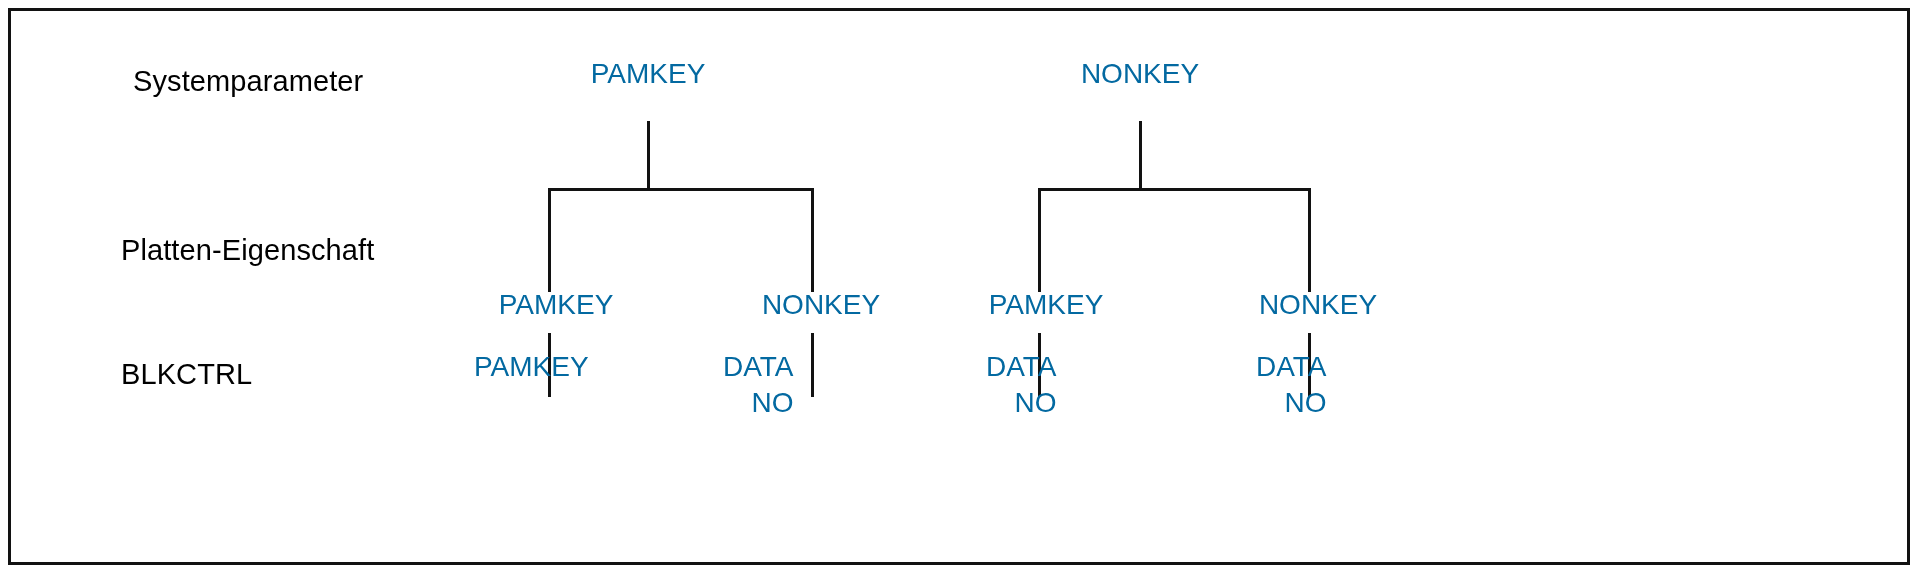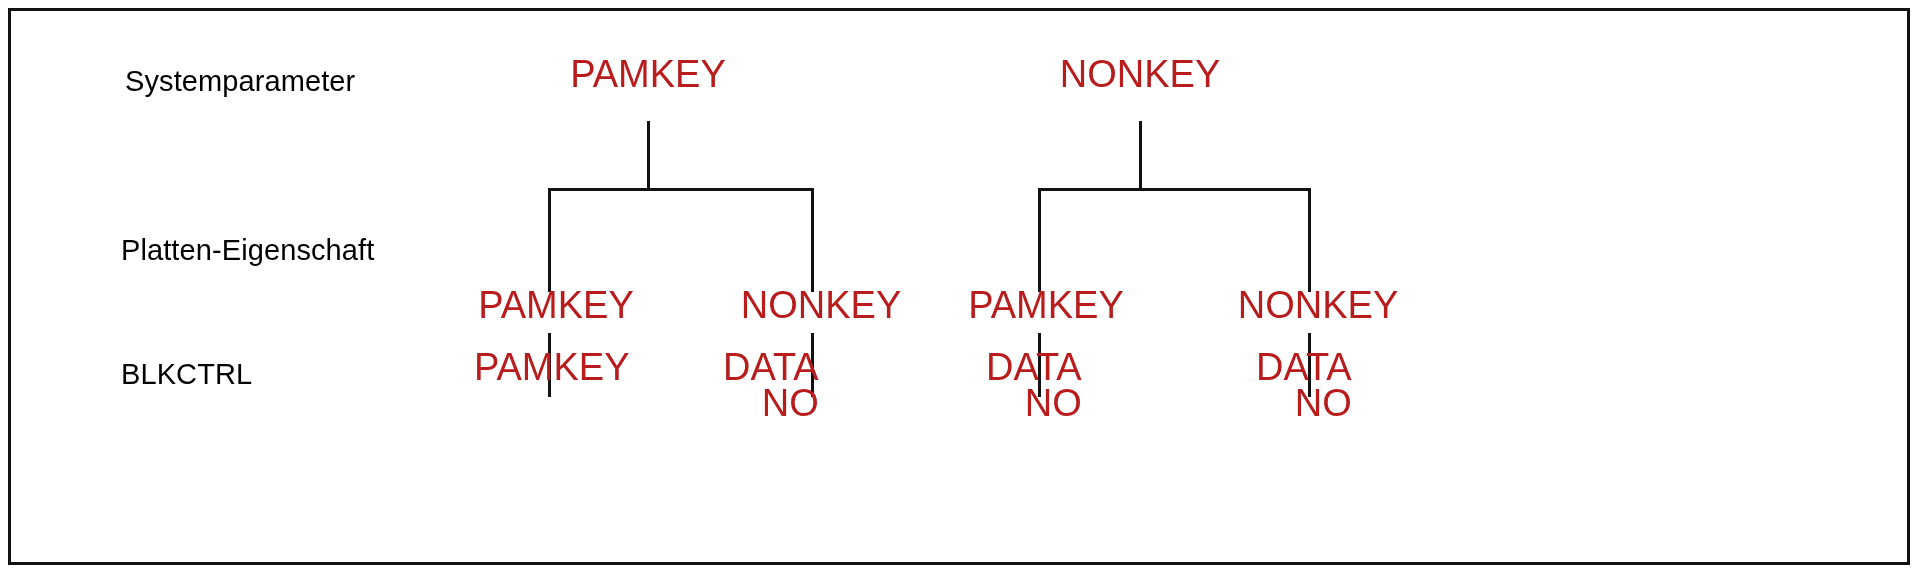--- a/index.html
+++ b/index.html
@@ -30,30 +30,30 @@
   }
   
   .row-label {
     position: absolute;
     font-size: 29px;
     line-height: 34px;
     color: #000000;
     white-space: nowrap;
     letter-spacing: 0.1px;
   }
-  #label-systemparameter { left: 114px; top: 53px; }
+  #label-systemparameter { left: 122px; top: 53px; }
   #label-platten        { left: 110px; top: 222px; }
   #label-blkctrl        { left: 110px; top: 346px; }
 
   
   .node {
     position: absolute;
-    font-size: 38px;
+    font-size: 28px;
     line-height: 36px;
-    color: #b91c1c;
+    color: #0369a1;
     white-space: nowrap;
     z-index: 3;
   }
   .node.centered { transform: translateX(-50%); }
   .node .line2 { display: block; text-align: right; }
 
   
   .vline {
     position: absolute;
     width: 3px;

